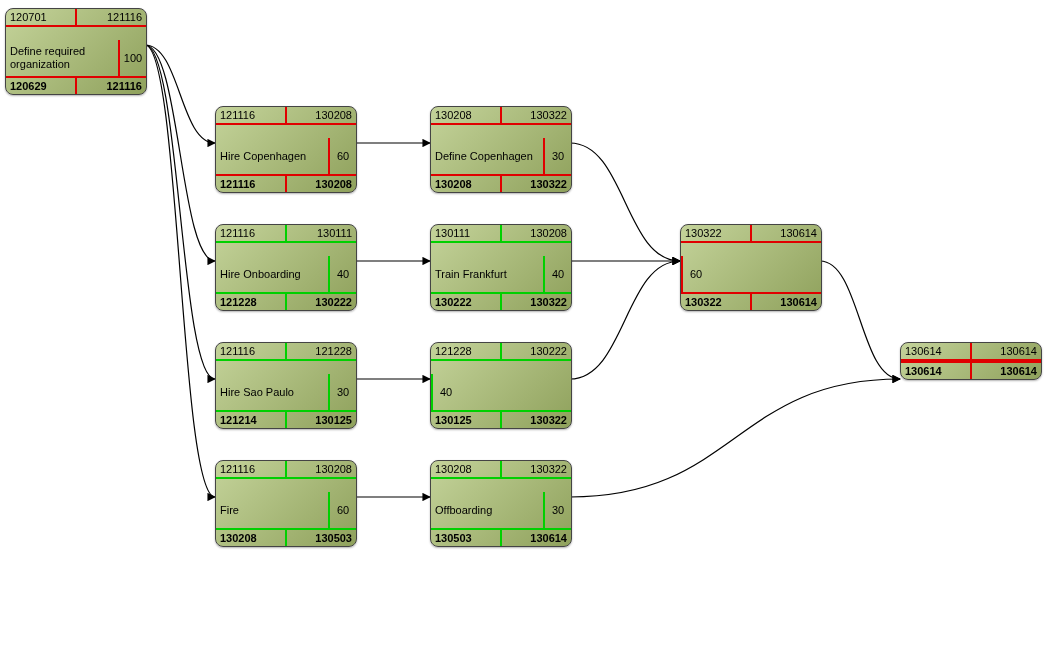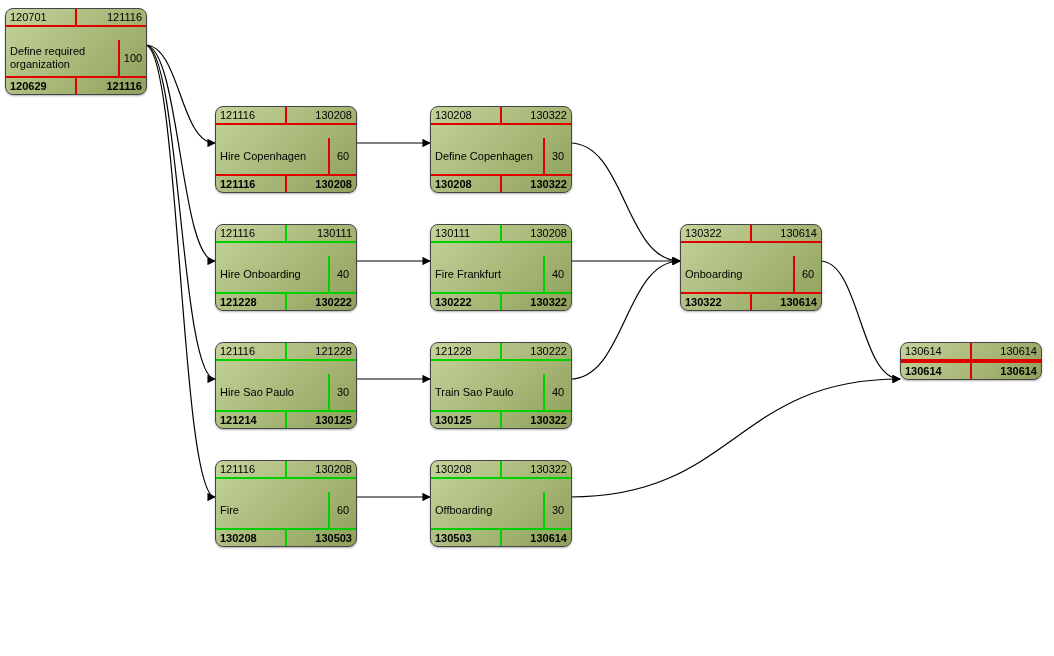--- a/index.html
+++ b/index.html
@@ -140,35 +140,34 @@
         <div class="cell vline-top-left">130208</div>
         <div class="cell r">130322</div>
       </div>
     </div>
     <div class="node slack" style="left: 430px; top: 224px;">
       <div class="row sep-top">
         <div class="cell vline-top-left">130111</div>
         <div class="cell r">130208</div>
       </div>
       <div class="mid">
-        <div class="label">Fire Frankfurt</div>
+        <div class="label">Train Frankfurt</div>
         <div class="dur vline-mid">40</div>
       </div>
       <div class="row sep-bot">
         <div class="cell vline-top-left">130222</div>
         <div class="cell r">130322</div>
       </div>
     </div>
     <div class="node slack" style="left: 430px; top: 342px;">
       <div class="row sep-top">
         <div class="cell vline-top-left">121228</div>
         <div class="cell r">130222</div>
       </div>
       <div class="mid">
-        <div class="label">Train Sao Paulo</div>
         <div class="dur vline-mid">40</div>
       </div>
       <div class="row sep-bot">
         <div class="cell vline-top-left">130125</div>
         <div class="cell r">130322</div>
       </div>
     </div>
     <div class="node slack" style="left: 430px; top: 460px;">
       <div class="row sep-top">
         <div class="cell vline-top-left">130208</div>
@@ -182,21 +181,20 @@
         <div class="cell vline-top-left">130503</div>
         <div class="cell r">130614</div>
       </div>
     </div>
     <div class="node crit" style="left: 680px; top: 224px;">
       <div class="row sep-top">
         <div class="cell vline-top-left">130322</div>
         <div class="cell r">130614</div>
       </div>
       <div class="mid">
-        <div class="label">Onboarding</div>
         <div class="dur vline-mid">60</div>
       </div>
       <div class="row sep-bot">
         <div class="cell vline-top-left">130322</div>
         <div class="cell r">130614</div>
       </div>
     </div>
     <div class="node crit" style="left: 900px; top: 342px;">
       <div class="row sep-top">
         <div class="cell vline-top-left">130614</div>

